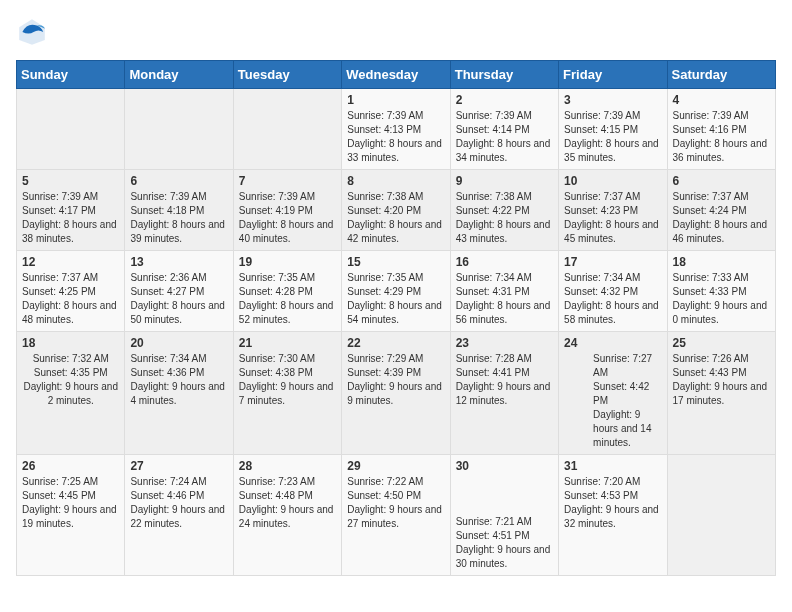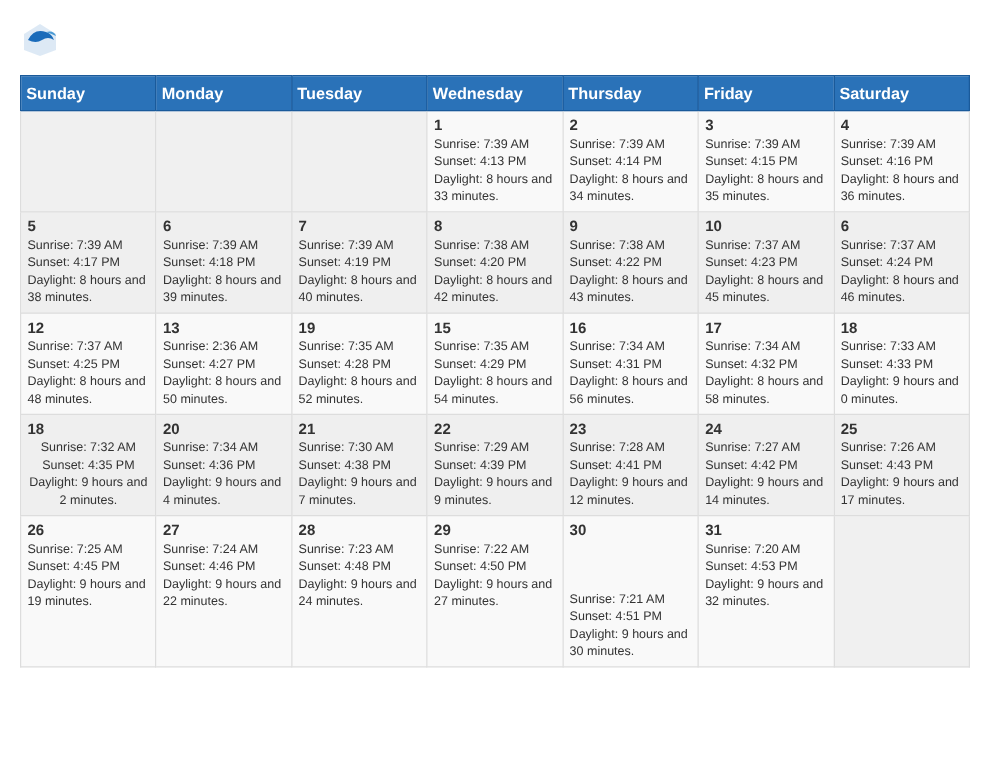--- a/index.html
+++ b/index.html
@@ -269,21 +269,21 @@
 Daylight: 9 hours and 9 minutes.</div>
         </td>
         <td>
           <span class="day-number">23</span>
           <div class="day-info" style="white-space: pre-line;">Sunrise: 7:28 AM
 Sunset: 4:41 PM
 Daylight: 9 hours and 12 minutes.</div>
         </td>
         <td>
           <span class="day-number">24</span>
-          <div class="day-info" style="white-space: pre-line;">Sunrise: 7:27 AM
+          <div class="day-info" style="white-space: pre-line; margin-left: 29px;">Sunrise: 7:27 AM
 Sunset: 4:42 PM
 Daylight: 9 hours and 14 minutes.</div>
         </td>
         <td>
           <span class="day-number">25</span>
           <div class="day-info" style="white-space: pre-line;">Sunrise: 7:26 AM
 Sunset: 4:43 PM
 Daylight: 9 hours and 17 minutes.</div>
         </td>
       </tr>

